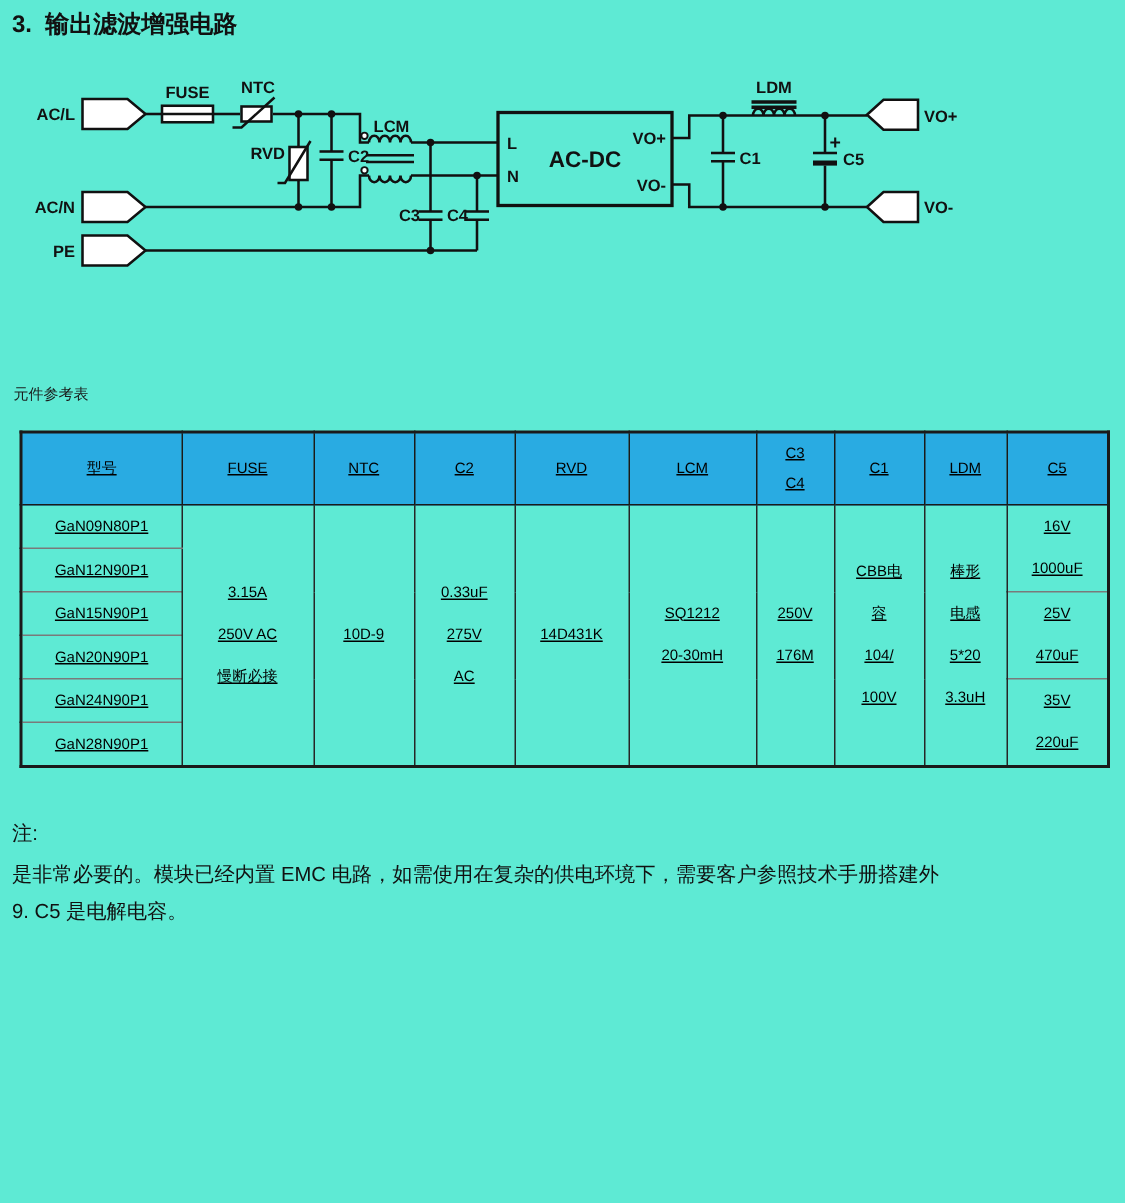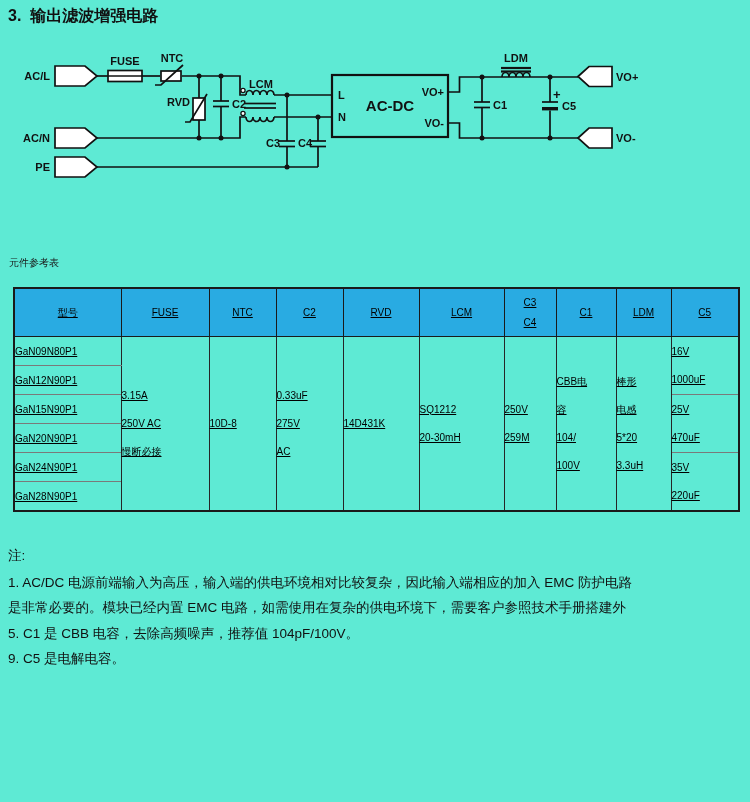--- a/index.html
+++ b/index.html
@@ -22,21 +22,21 @@
   table.components{
     position:absolute;left:13px;top:287px;border-collapse:collapse;table-layout:fixed;
     width:725px;font-size:10px;color:#000;text-decoration:underline;
   }
   table.components{border:2px solid #1a1a1a;}
   table.components th{
     background:#29ABE2;height:47px;font-weight:normal;text-align:center;vertical-align:middle;
     border:1.5px solid #1a1a1a;padding:0;line-height:20px;
   }
   table.components td{
-    height:28px;text-align:left;vertical-align:middle;padding:0;
+    height:28px;text-align:center;vertical-align:middle;padding:0;
     border-left:1px solid #262626;border-right:1px solid #262626;
     border-top:1px solid #7a7a7a;border-bottom:1px solid #7a7a7a;
   }
   table.components td.merged div{line-height:28px;}
   .notes{position:absolute;left:8px;top:542px;width:742px;font-size:13.5px;color:#111;}
   .notes .nline{line-height:25.4px;white-space:nowrap;}
   .notes .nlabel{line-height:28px;}
   .notes .indent{padding-left:7px;}
 </style>
 </head>
@@ -215,34 +215,34 @@
       </tr>
     </thead>
     <tbody>
       <tr>
         <td>GaN09N80P1</td>
         <td class="merged" rowspan="6">
           <div>3.15A</div>
           <div>250V AC</div>
           <div>慢断必接</div>
         </td>
-        <td class="merged" rowspan="6">10D-8</td>
+        <td class="merged" rowspan="6">10D-9</td>
         <td class="merged" rowspan="6">
           <div>0.33uF</div>
           <div>275V</div>
           <div>AC</div>
         </td>
         <td class="merged" rowspan="6">14D431K</td>
         <td class="merged" rowspan="6">
           <div>SQ1212</div>
           <div>20-30mH</div>
         </td>
         <td class="merged" rowspan="6">
           <div>250V</div>
-          <div>259M</div>
+          <div>176M</div>
         </td>
         <td class="merged" rowspan="6">
           <div>CBB电</div>
           <div>容</div>
           <div>104/</div>
           <div>100V</div>
         </td>
         <td class="merged" rowspan="6">
           <div>棒形</div>
           <div>电感</div>
@@ -275,19 +275,17 @@
         </td>
       </tr>
       <tr>
         <td>GaN28N90P1</td>
       </tr>
     </tbody>
   </table>
 
   <div class="notes">
     <div class="nline nlabel">注:</div>
-    <div class="nline">1. AC/DC 电源前端输入为高压，输入端的供电环境相对比较复杂，因此输入端相应的加入 EMC 防护电路</div>
     <div class="nline">是非常必要的。模块已经内置 EMC 电路，如需使用在复杂的供电环境下，需要客户参照技术手册搭建外</div>
-    <div class="nline">5. C1 是 CBB 电容，去除高频噪声，推荐值 104pF/100V。</div>
     <div class="nline">9. C5 是电解电容。</div>
   </div>
 
 </div>
 
 </body></html>

